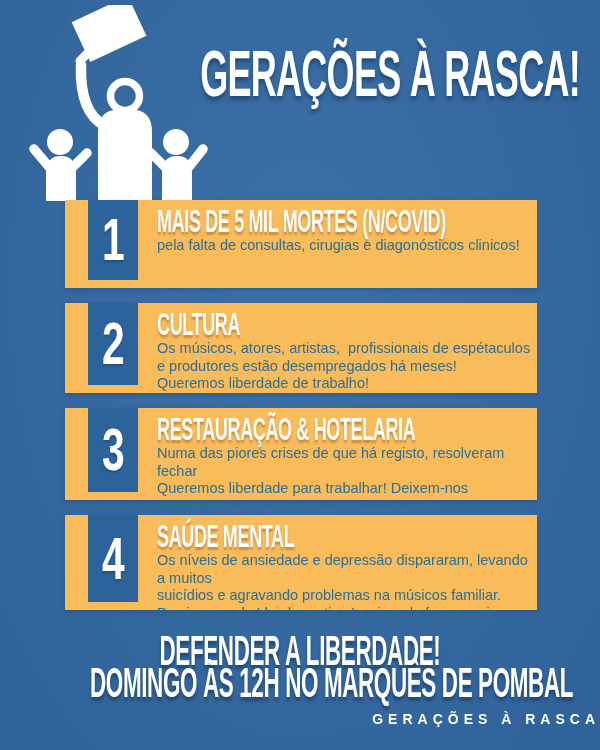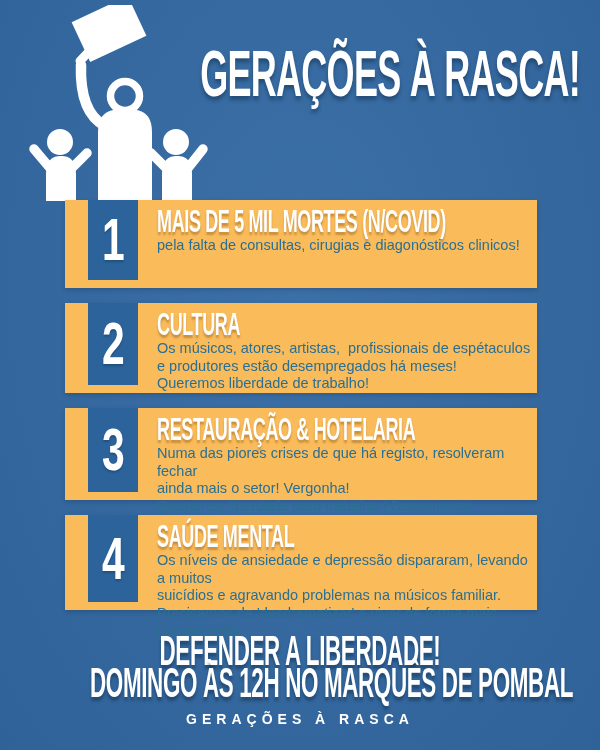--- a/index.html
+++ b/index.html
@@ -92,21 +92,21 @@
     white-space: nowrap;
     transform: scale(0.7, 1.32);
     transform-origin: center top;
     text-shadow: 0 3px 3px rgba(14, 42, 70, 0.45);
   }
   .cta-line-1 { top: 627px; }
   .cta-line-2 { top: 659px; }
 
   .signature {
     position: absolute; left: 0; top: 711px; width: 600px;
-    text-align: center;
+    text-align: right;
     color: #ffffff;
     font-size: 14px; font-weight: bold;
     letter-spacing: 5px;
   }
 </style>
 </head>
 <body>
 
 <div class="poster">
 
@@ -164,21 +164,20 @@
   </section>
 
   <section class="card card-3">
     <div class="num-tile">
       <span class="num">3</span>
     </div>
     <div class="card-content">
       <h2 class="card-title">RESTAURAÇÃO &amp; HOTELARIA</h2>
       <div class="card-body">
         <div class="body-line">Numa das piores crises de que há registo, resolveram fechar</div>
-        <div class="body-line">ainda mais o setor! Vergonha!</div>
         <div class="body-line">Queremos liberdade para trabalhar! Deixem-nos trabalhar!</div>
       </div>
     </div>
   </section>
 
   <section class="card card-4">
     <div class="num-tile">
       <span class="num">4</span>
     </div>
     <div class="card-content">

